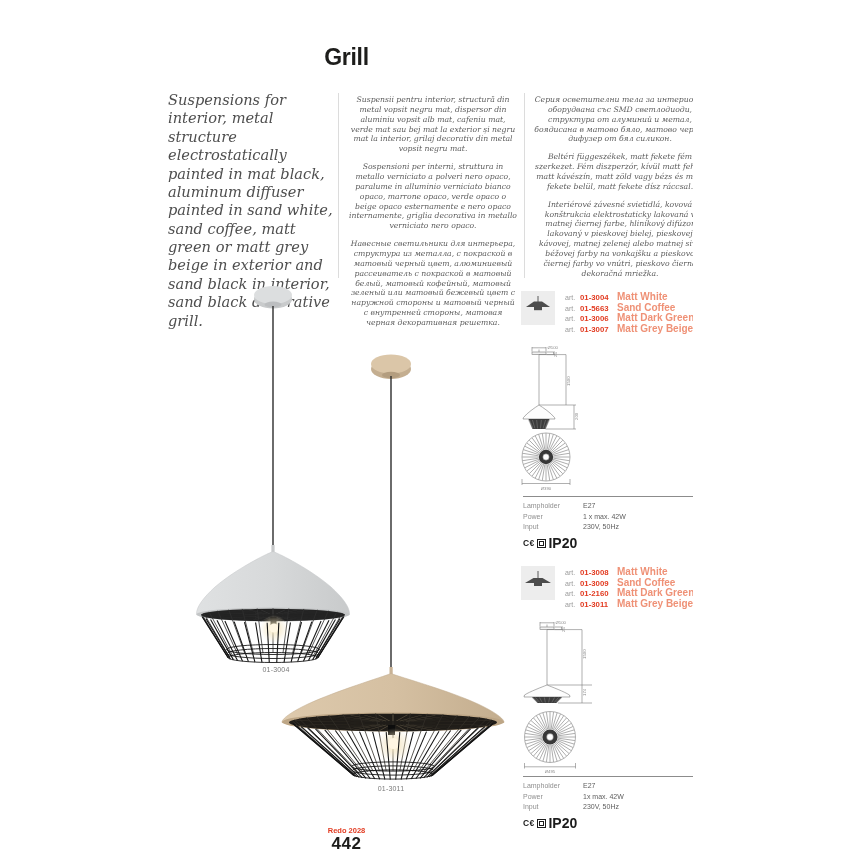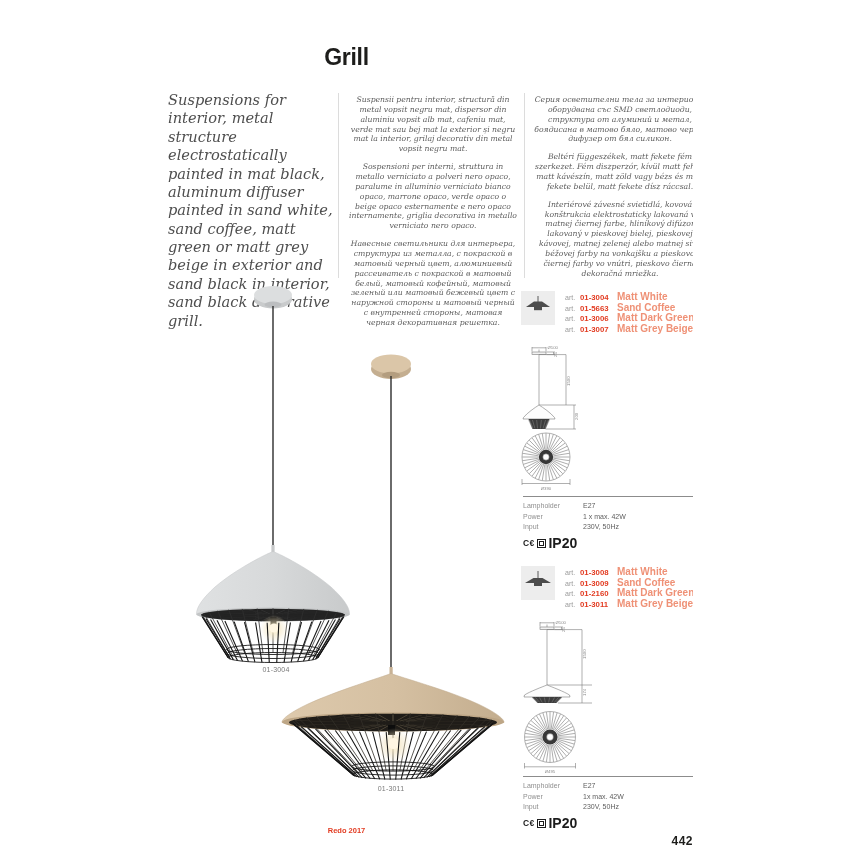--- a/index.html
+++ b/index.html
@@ -27,21 +27,21 @@
   .spec-value{color:#5e5e5e;}
   .cert-row{margin-top:2.5px;display:flex;align-items:center;gap:2.5px;
             font-weight:700;color:#1c1c1c;}
   .ce{font-size:8.5px;letter-spacing:0.3px;}
   .ins{width:7px;height:7px;border:1px solid #1c1c1c;display:flex;
        align-items:center;justify-content:center;}
   .ins-inner{width:3px;height:3px;border:1px solid #1c1c1c;}
   .ip{font-size:14px;}
   .footer-brand{left:0;right:0;top:826px;text-align:center;font-size:7.5px;
                 font-weight:700;color:#e23b21;}
-  .page-num{left:0;right:0;top:834px;text-align:right;font-size:12px;
+  .page-num{left:0;right:0;top:834px;text-align:center;font-size:17px;
             font-weight:700;color:#1d1d1b;letter-spacing:0.5px;}
   svg text{font-family:"Liberation Sans",sans-serif;}
 </style>
 </head>
 <body>
 
 <div class="page">
 
   <div class="abs title">Grill</div>
 
@@ -563,16 +563,16 @@
     </div>
     <div class="cert-row">
       <span class="ce">C€</span>
       <span class="ins">
           <span class="ins-inner"></span>
         </span>
       <span class="ip">IP20</span>
     </div>
   </div>
 
-  <div class="abs footer-brand">Redo 2017</div>
+  <div class="abs footer-brand">Redo 2028</div>
   <div class="abs page-num">442</div>
 
 </div>
 
 </body></html>

